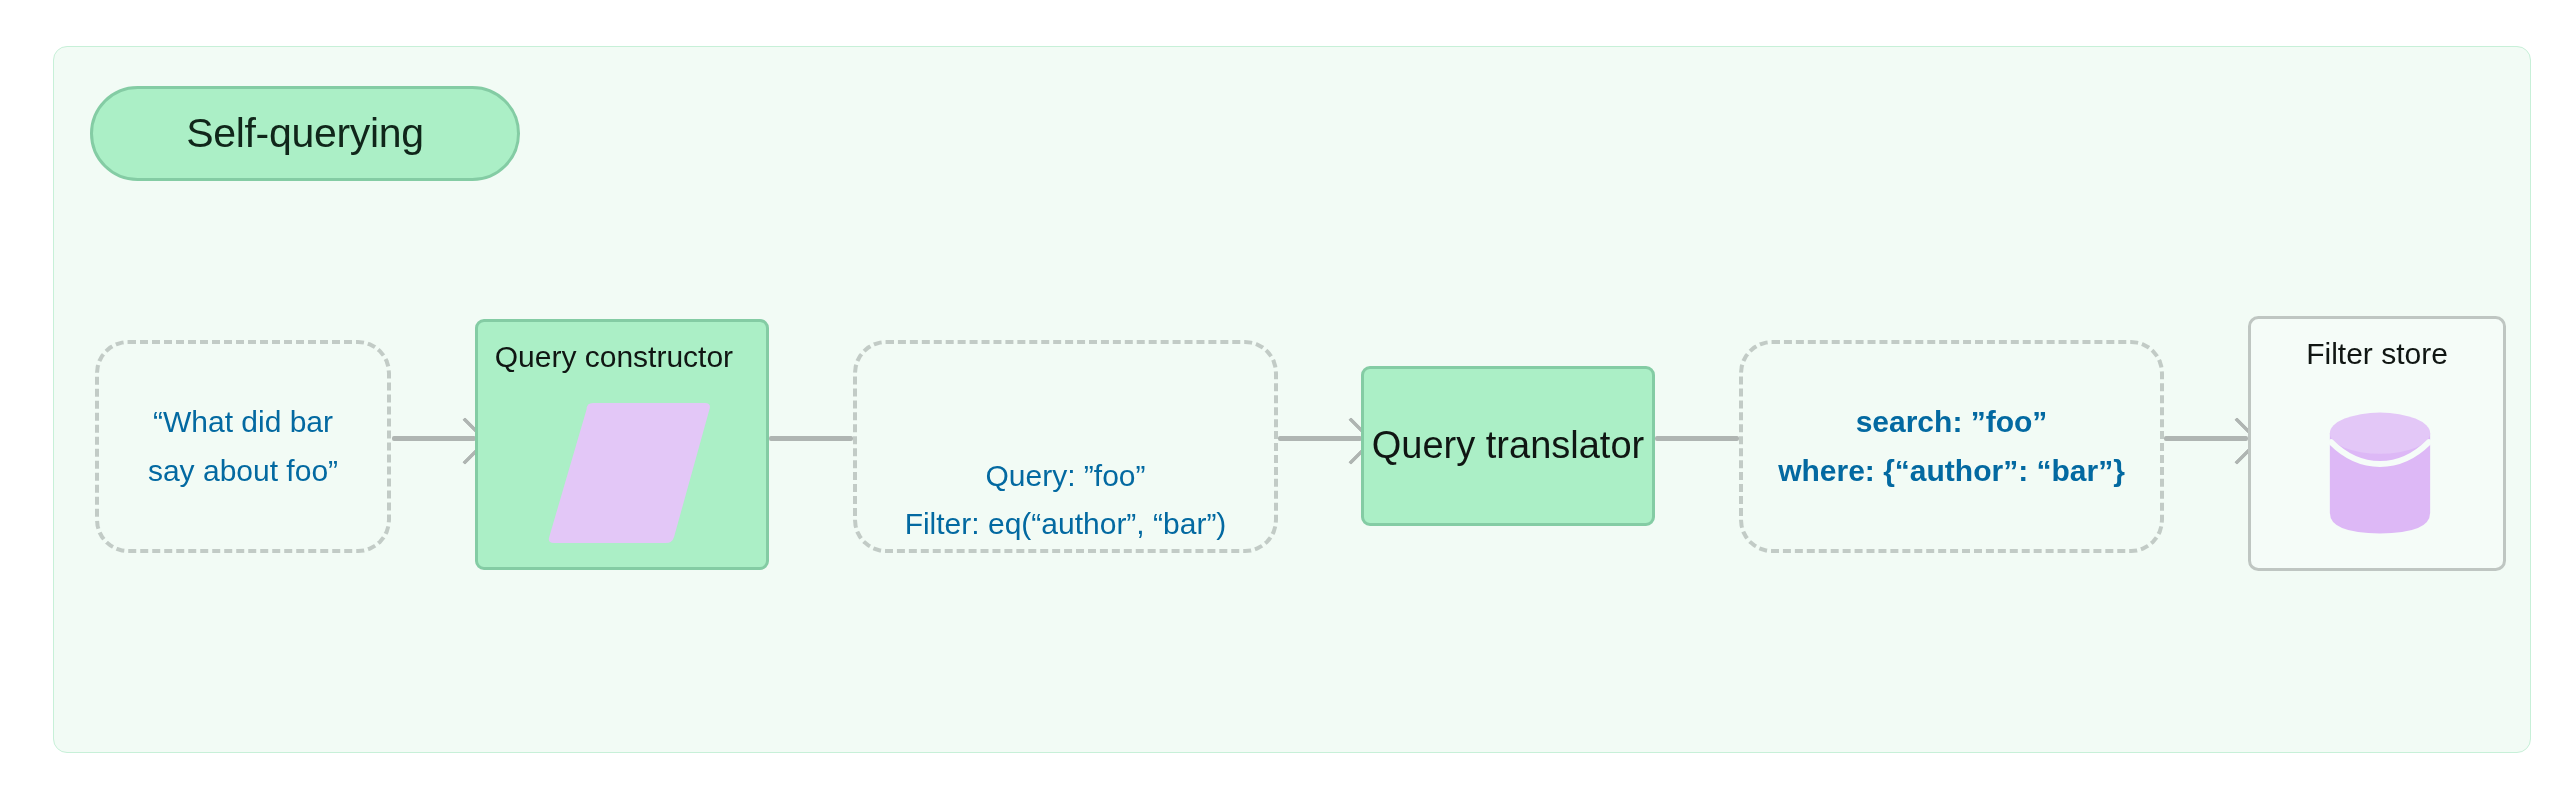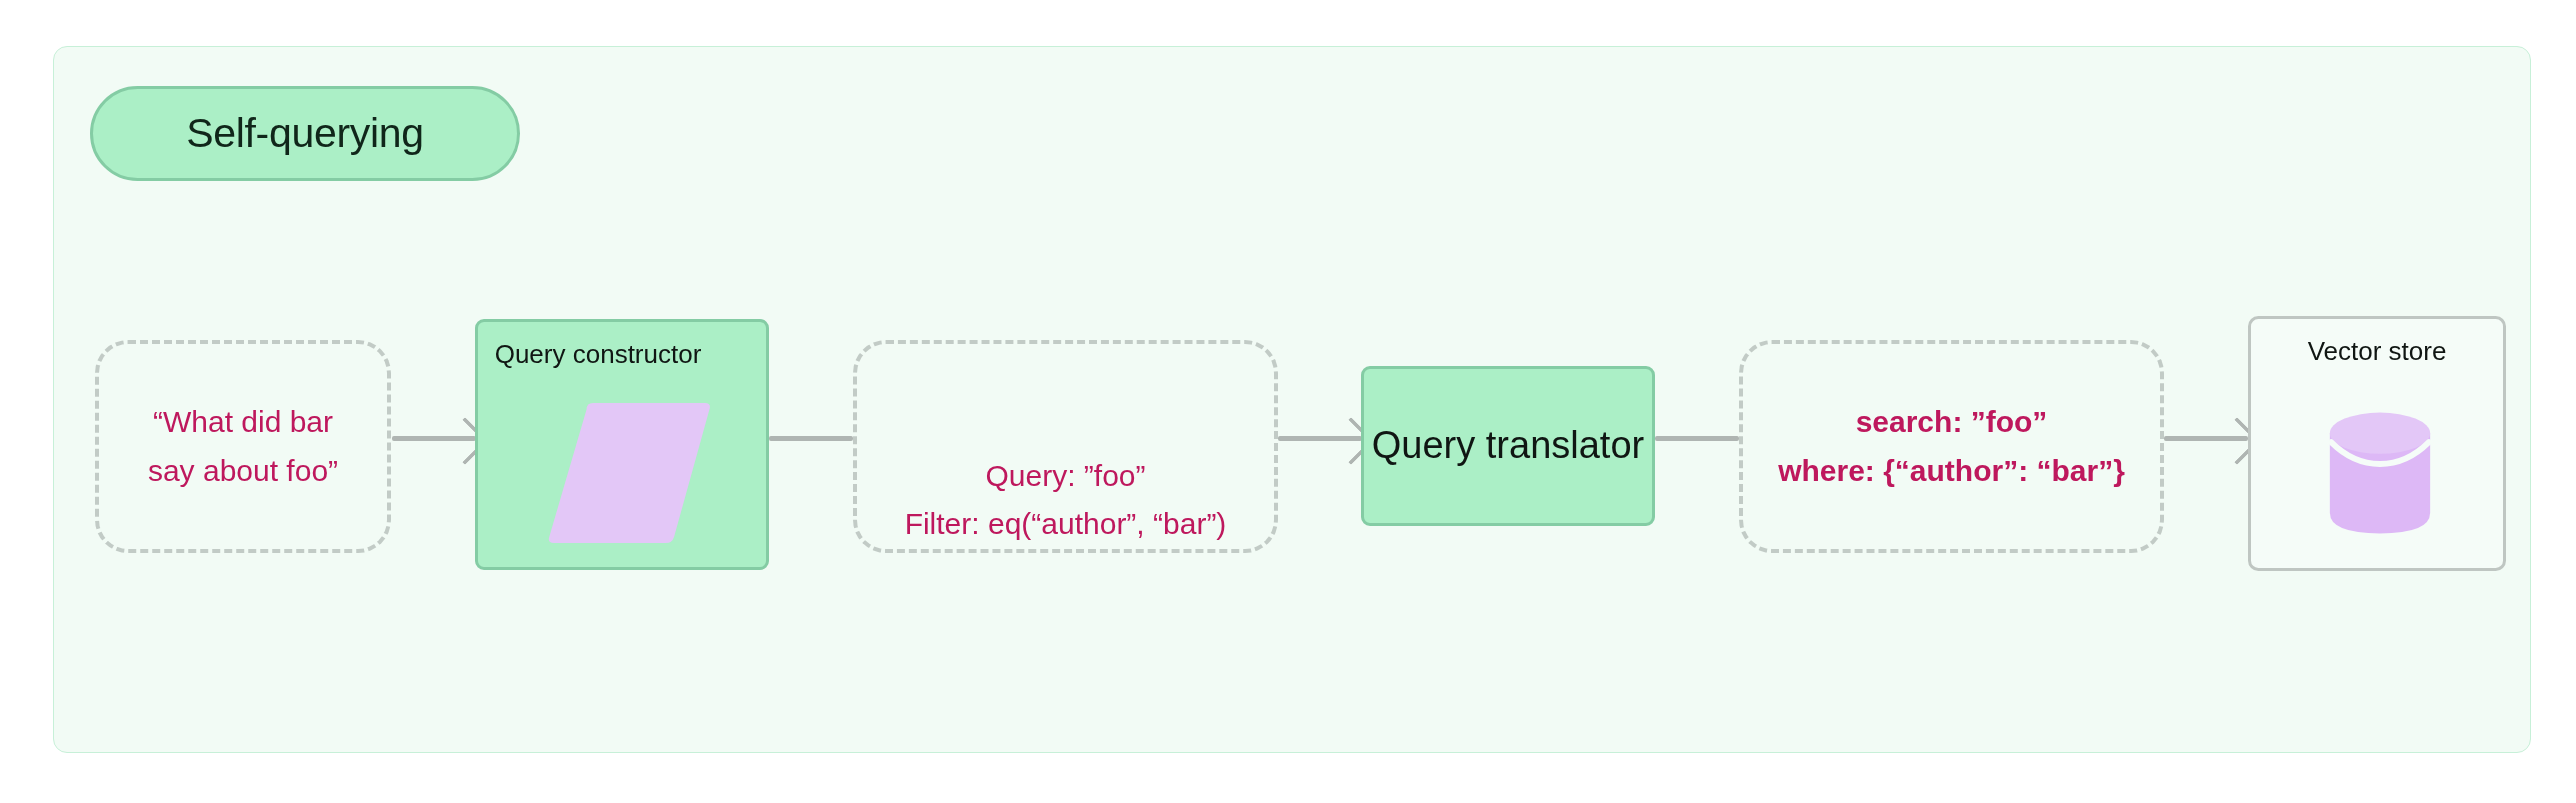--- a/index.html
+++ b/index.html
@@ -65,21 +65,21 @@
 
   
   .node.dashed {
     background: transparent;
     border: 4.5px dashed #C2CBC6;
     border-radius: 33px;
     padding: 0 22px;
   }
   .node.dashed .nodetext {
     font-size: 30px;
-    color: #be185d;
+    color: #0369a1;
     text-align: center;
     line-height: 1.62;
     white-space: pre-line;
   }
 
   
   .node.green {
     background: #ABEFC6;
     border: 3.9px solid #84CCA4;
     border-radius: 9px;
@@ -92,21 +92,21 @@
     border-radius: 10.3px;
   }
 
   
   .node-head {
     position: absolute;
     top: 16.7px;
     left: 0;
     right: 0;
     text-align: center;
-    font-size: 26px;
+    font-size: 30px;
     color: #101613;
     line-height: 1.2;
   }
   .node-head.left {
     text-align: left;
     padding-left: 16.7px;
   }
 
   .node .centered-label {
     font-size: 38px;
@@ -182,21 +182,21 @@
 
   <div class="node dashed" style="left:1739px; top:340px; width:425px; height:213px;font-weight:bold;">
     <span class="nodetext">search: ”foo”
 where: {“author”: “bar”}</span>
   </div>
 
   <div class="edge" style="left:2164px; top:436px; width:84px;"></div>
   <div class="arrowhead" style="left:2220px; top:424px;"></div>
 
   <div class="node plain" style="left:2248px; top:316px; width:258px; height:255px;">
-    <span class="node-head">Vector store</span>
+    <span class="node-head">Filter store</span>
     <svg class="shape-wrap" style="left:76px; top:91px;" width="106" height="126" viewBox="0 0 164 196">
       <path d="M 4 36 L 4 160 Q 4 192 82 192 Q 160 192 160 160 L 160 36 Z" fill="#DDB8F6"></path>
       <ellipse cx="82" cy="36" rx="78" ry="32" fill="#E3C7F7"></ellipse>
       <path d="M 6 50 Q 40 84 82 84 Q 124 84 158 50" fill="none" stroke="#F5FCF8" stroke-width="9" stroke-linecap="round"></path>
     </svg>
   </div>
 
 </div>
 
 

